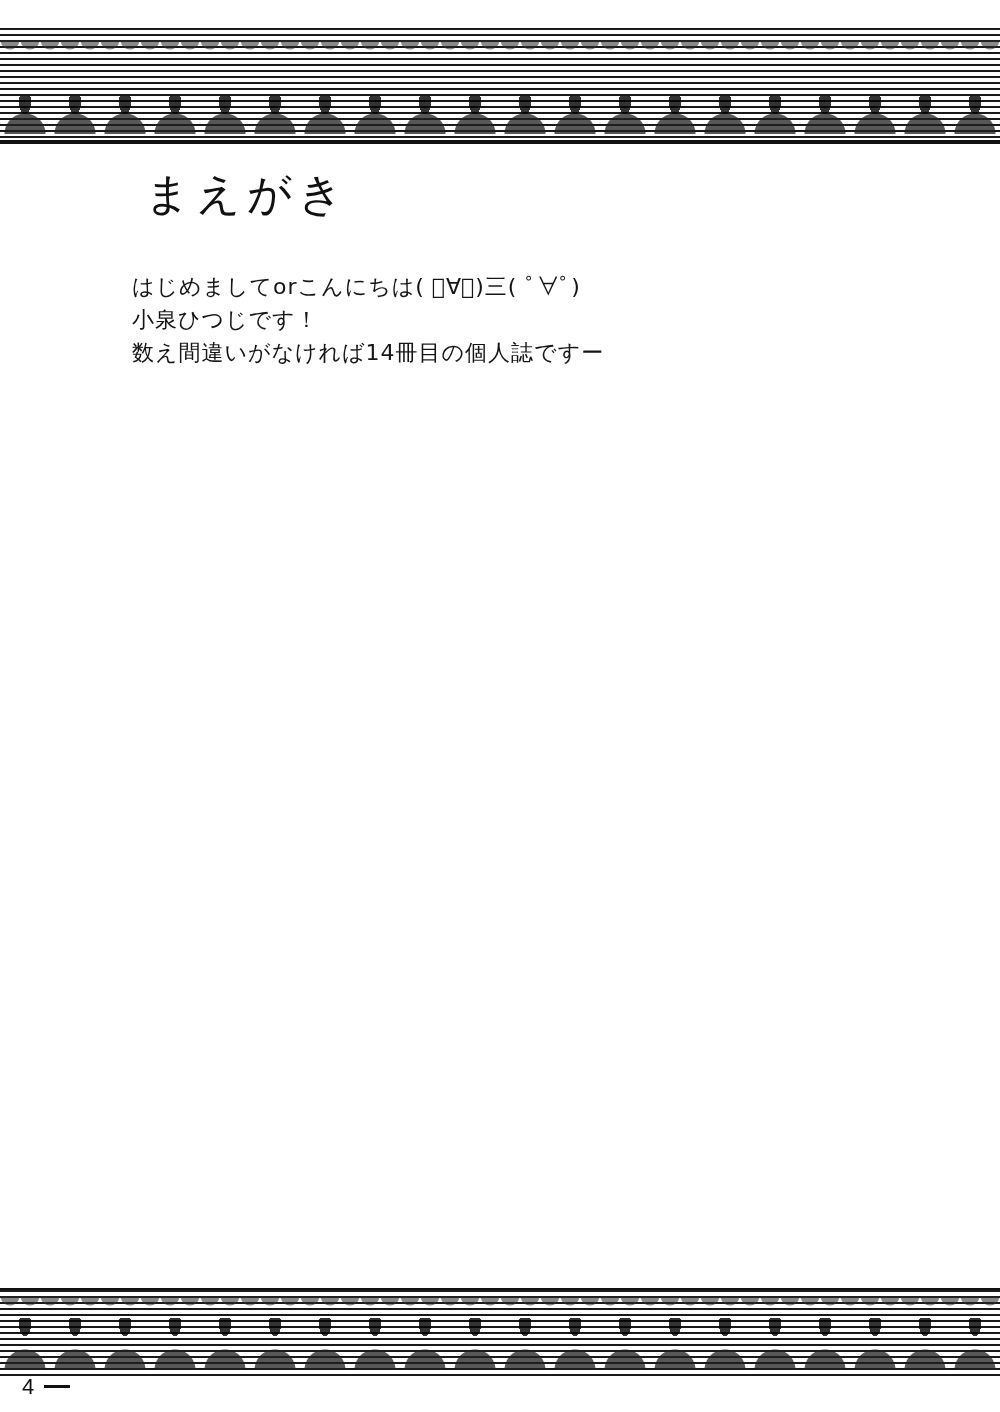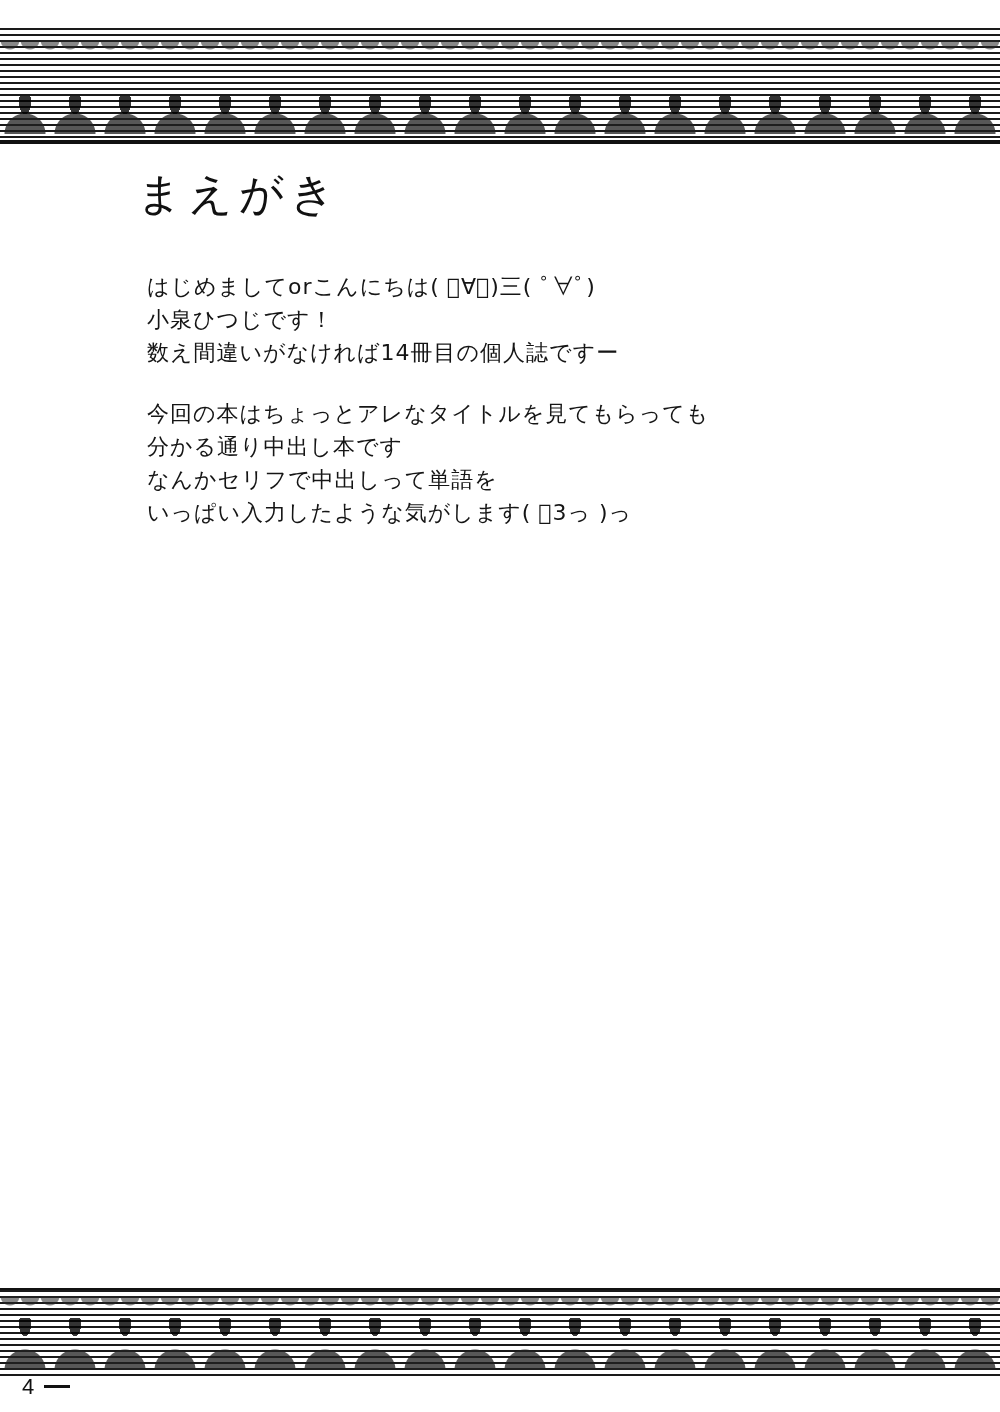--- a/index.html
+++ b/index.html
@@ -93,29 +93,29 @@
   .content {
     position: absolute;
     top: 170px;
     left: 132px;
     width: 740px;
   }
   .heading {
     font-size: 44px;
     letter-spacing: 6px;
     color: #111111;
-    margin: 0 0 52px 5px;
+    margin: 0 0 52px 13px;
     font-weight: 400;
     line-height: 1.1;
   }
   .para {
     font-size: 22px;
     line-height: 1.5;
     color: #151515;
-    margin: 0 0 28px 15px;
+    margin: 0 0 28px 0;
     letter-spacing: 1px;
     white-space: pre-line;
   }
   .para:last-child { margin-bottom: 0; }
 
   
   .page-number {
     position: absolute;
     left: 22px;
     bottom: 12px;
@@ -141,24 +141,20 @@
   <div class="lace lace-top1"></div>
   <div class="lace lace-top2"></div>
   <div class="tassels tassels-top"></div>
   <div class="band-rule rule-top"></div>
 
   <div class="content">
     <h1 class="heading">まえがき</h1>
     <p class="para">はじめましてorこんにちは( ﾟ∀ﾟ)三( ﾟ∀ﾟ)
 小泉ひつじです！
 数え間違いがなければ14冊目の個人誌ですー</p>
-    <p class="para">今回の本はちょっとアレなタイトルを見てもらっても
-分かる通り中出し本です
-なんかセリフで中出しって単語を
-いっぱい入力したような気がします(  ﾟ3っ        )っ</p>
   </div>
 
   <div class="band-rule rule-bottom"></div>
   <div class="band band-bottom"></div>
   <div class="lace lace-bot1"></div>
   <div class="lace lace-bot2"></div>
   <div class="tassels tassels-bot"></div>
 
   <div class="page-number">4</div>
   <div class="pn-rule"></div>

